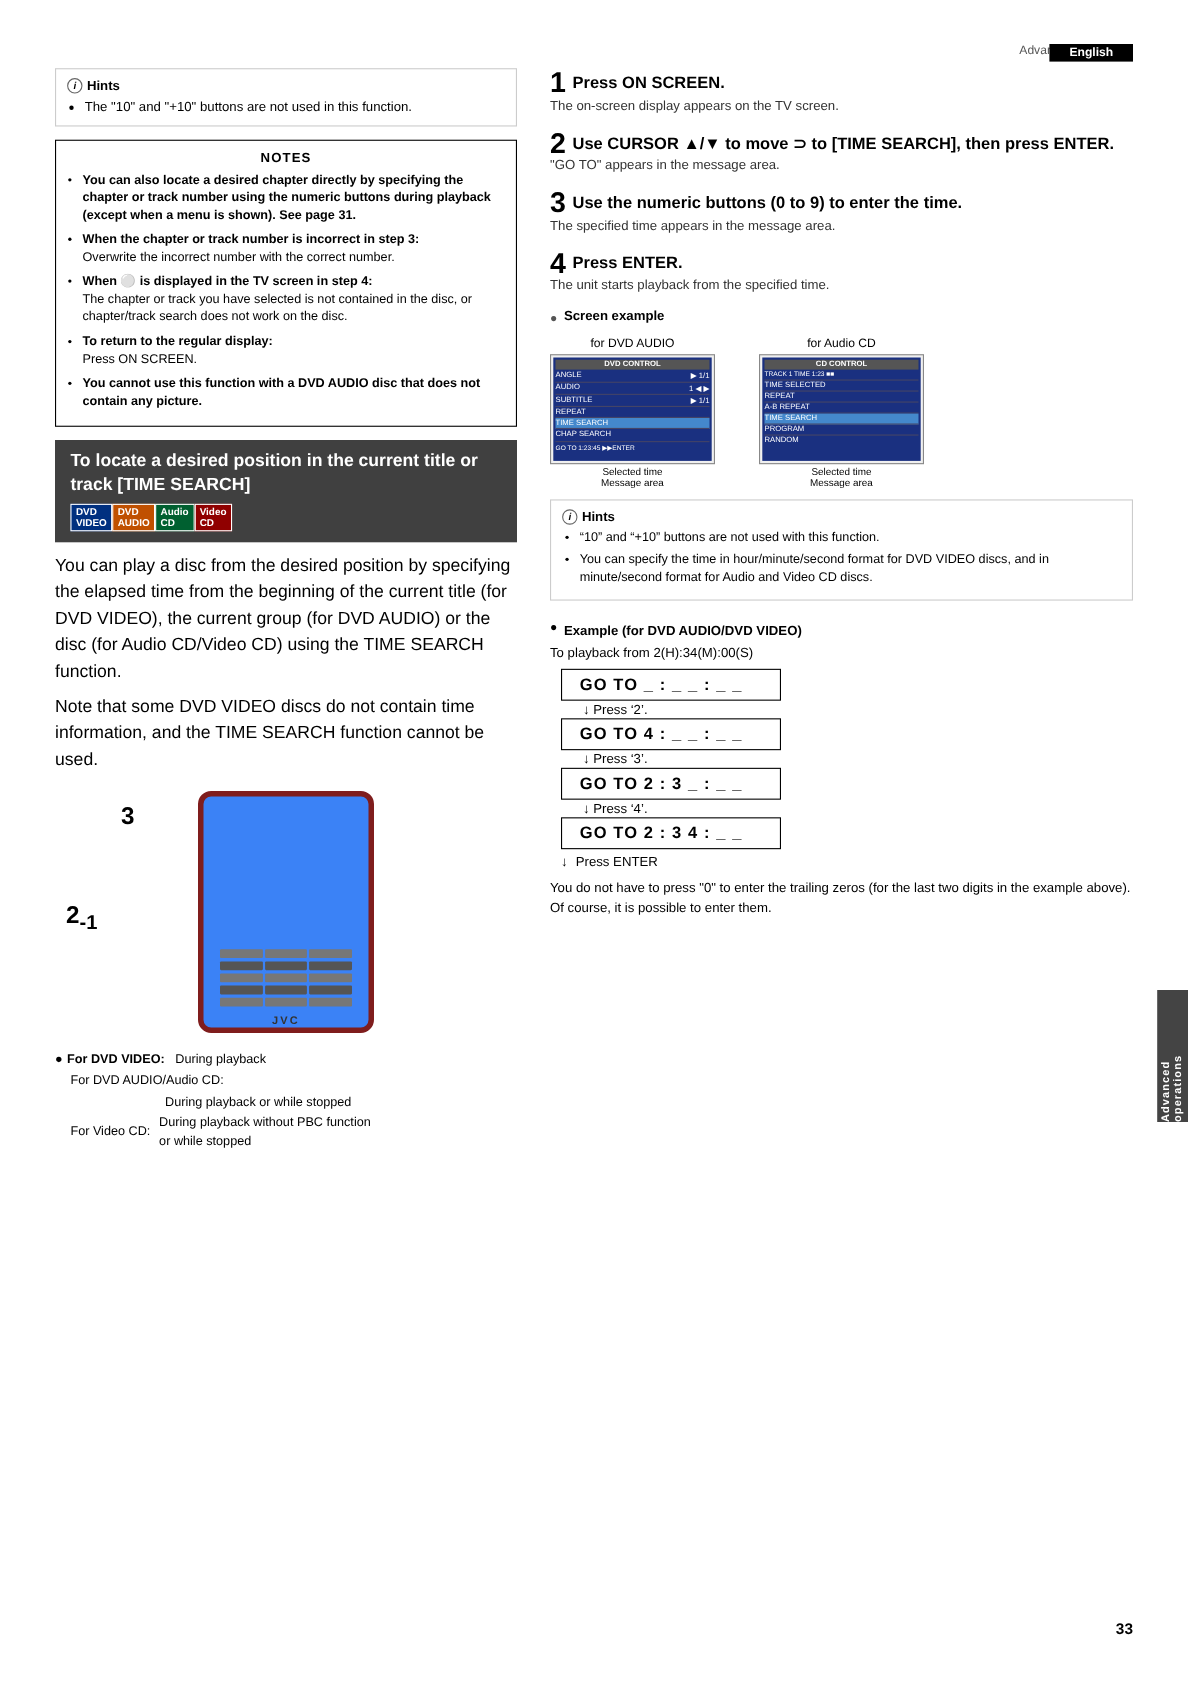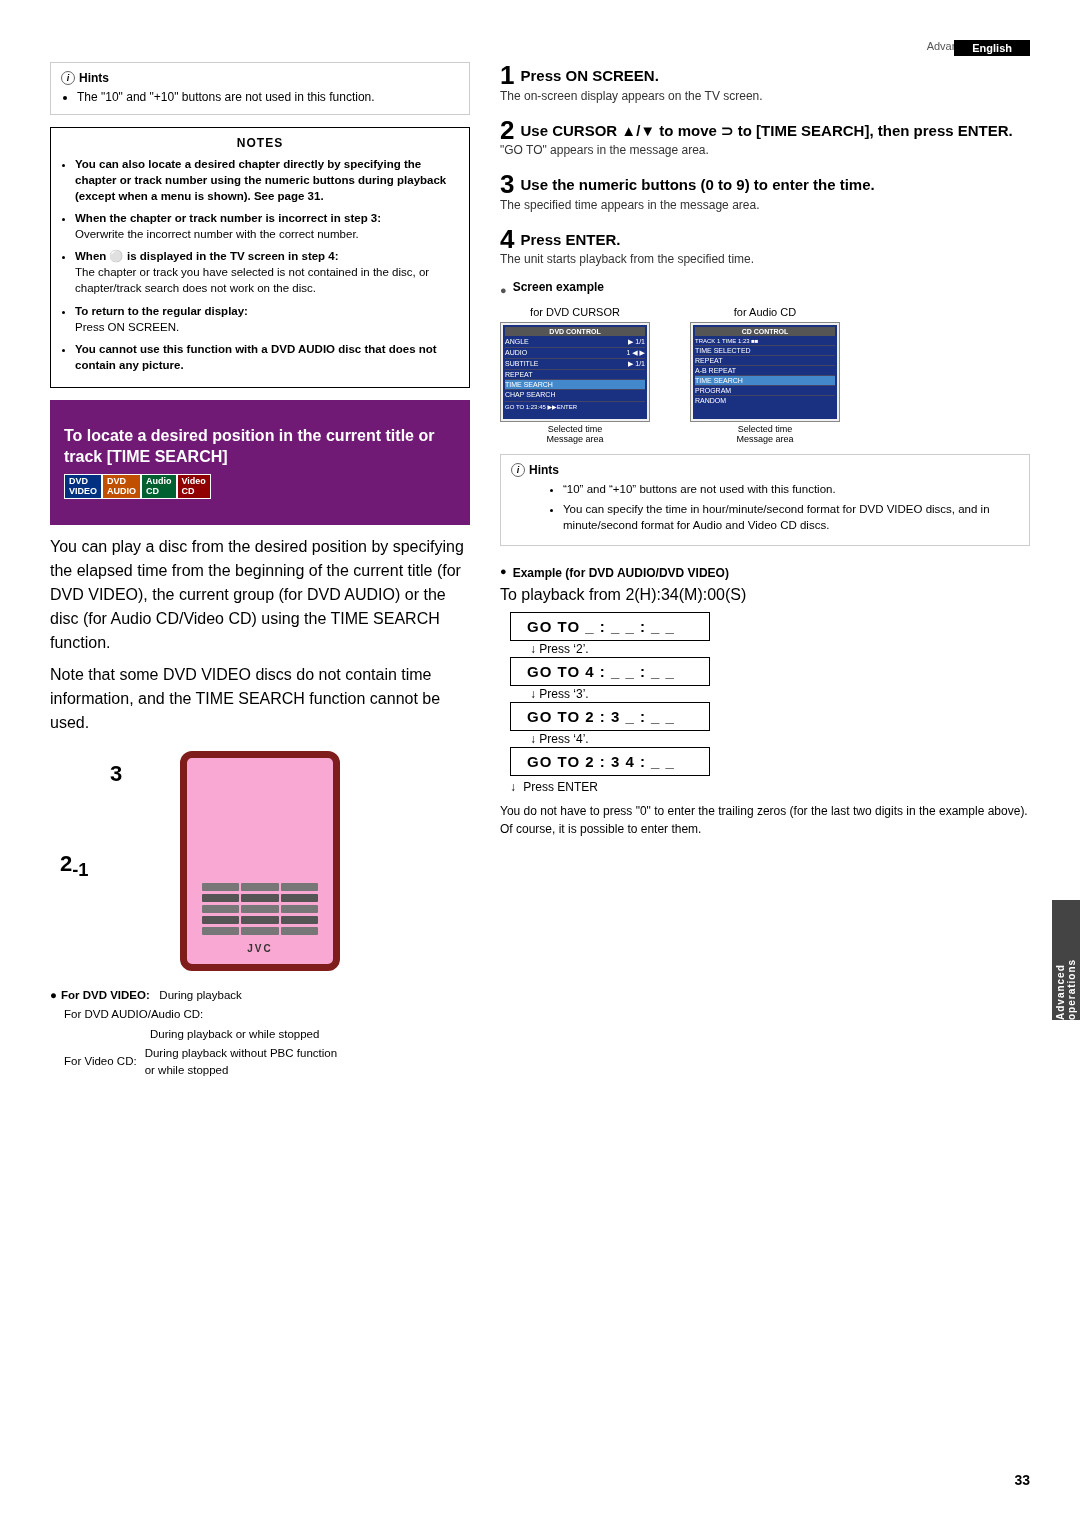--- a/index.html
+++ b/index.html
@@ -111,23 +111,23 @@
       font-size: 11.5px;
       line-height: 1.4;
       margin-bottom: 6px;
     }
     .notes-box li strong {
       font-weight: bold;
     }
 
     
     .section-banner {
-      background: #701a75;
+      background: #404040;
       color: #fff;
-      padding: 26px 14px;
+      padding: 10px 14px;
       margin-bottom: 10px;
     }
     .section-banner h2 {
       font-size: 16px;
       font-weight: bold;
       line-height: 1.3;
     }
     .disc-badges {
       display: flex;
       gap: 0;
@@ -157,29 +157,28 @@
     .remote-container {
       display: flex;
       justify-content: center;
       align-items: center;
       margin: 16px 0;
       position: relative;
     }
     .remote-img {
       width: 160px;
       height: 220px;
-      background: #f9a8d4;
+      background: #3b82f6;
       border-radius: 12px;
       position: relative;
       display: flex;
       flex-direction: column;
       align-items: center;
       justify-content: flex-end;
-      padding-bottom: 10px;
-      border: 7px solid #7f1d1d;
+      border: 5px solid #7f1d1d;
     }
     .remote-jvc {
       font-size: 10px;
       font-weight: bold;
       letter-spacing: 2px;
       color: #333;
       margin-top: 4px;
     }
     .number-label {
       position: absolute;
@@ -271,21 +270,20 @@
       padding: 8px 10px;
       margin: 10px 0;
       font-size: 11.5px;
     }
     .hints-right ul {
       padding-left: 16px;
     }
     .hints-right li {
       line-height: 1.4;
       margin-bottom: 4px;
-      margin-left: 36px;
     }
 
     
     .example-title {
       font-weight: bold;
       font-size: 12px;
       margin: 10px 0 6px;
     }
     .goto-boxes {
       display: flex;
@@ -492,21 +490,21 @@
       </div>
 
       <div class="screen-example">
         <div style="display:flex; align-items:center; gap:6px; margin-bottom:6px;">
           <span style="font-size:11px; color:#555;">●</span>
           <span class="screen-example-title">Screen example</span>
         </div>
         <div class="screens-row">
 
           <div class="screen-col">
-            <div class="screen-label">for DVD CURSOR</div>
+            <div class="screen-label">for DVD AUDIO</div>
             <div class="screen-box">
               <div style="background:#1a3080; color:#fff; width:100%; height:100%; font-size:7px; padding:2px;">
                 <div style="background:#555; color:#fff; font-size:7px; font-weight:bold; padding:1px 2px; margin-bottom:1px; text-align:center;">DVD CONTROL</div>
                 <div style="display:flex; justify-content:space-between; border-bottom:1px solid #446; padding:1px 0;">
                     <span>ANGLE</span>
                     <span>▶ 1/1</span>
                   </div>
                 <div style="display:flex; justify-content:space-between; border-bottom:1px solid #446; padding:1px 0;">
                     <span>AUDIO</span>
                     <span>1 ◀ ▶</span>
@@ -585,21 +583,21 @@
           <li>“10” and “+10” buttons are not used with this function.</li>
           <li>You can specify the time in hour/minute/second format for DVD VIDEO discs, and in minute/second format for Audio and Video CD discs.</li>
         </ul>
       </div>
 
       <div>
         <div style="display:flex; align-items:center; gap:6px;">
           <span style="font-size:11px;">●</span>
           <span class="example-title">Example (for DVD AUDIO/DVD VIDEO)</span>
         </div>
-        <p style="font-size:16px; margin-bottom:8px;">To playback from 2(H):34(M):00(S)</p>
+        <p style="font-size:12px; margin-bottom:8px;">To playback from 2(H):34(M):00(S)</p>
 
         <div class="goto-boxes">
 
           <div class="goto-box">
             <span>GO TO  _ : _ _ : _ _</span>
           </div>
           <div class="goto-arrow">↓ Press ‘2’.</div>
 
           <div class="goto-box">
             <span>GO TO  4 : _ _ : _ _</span>

